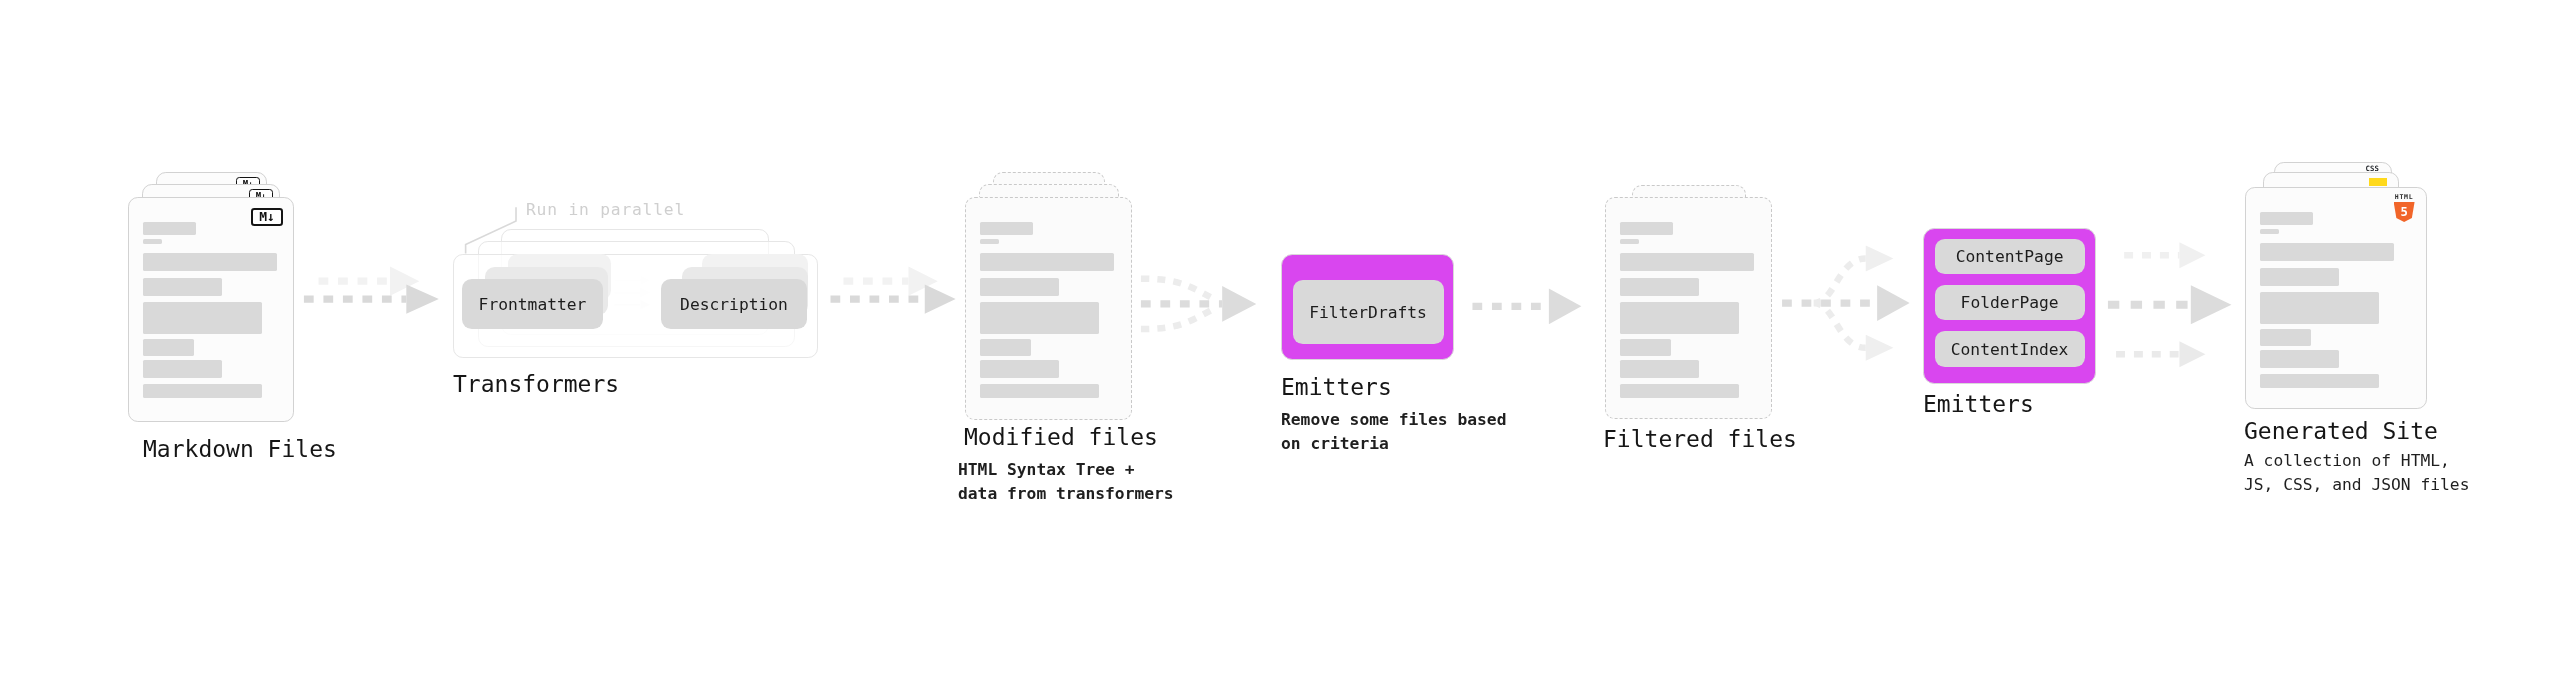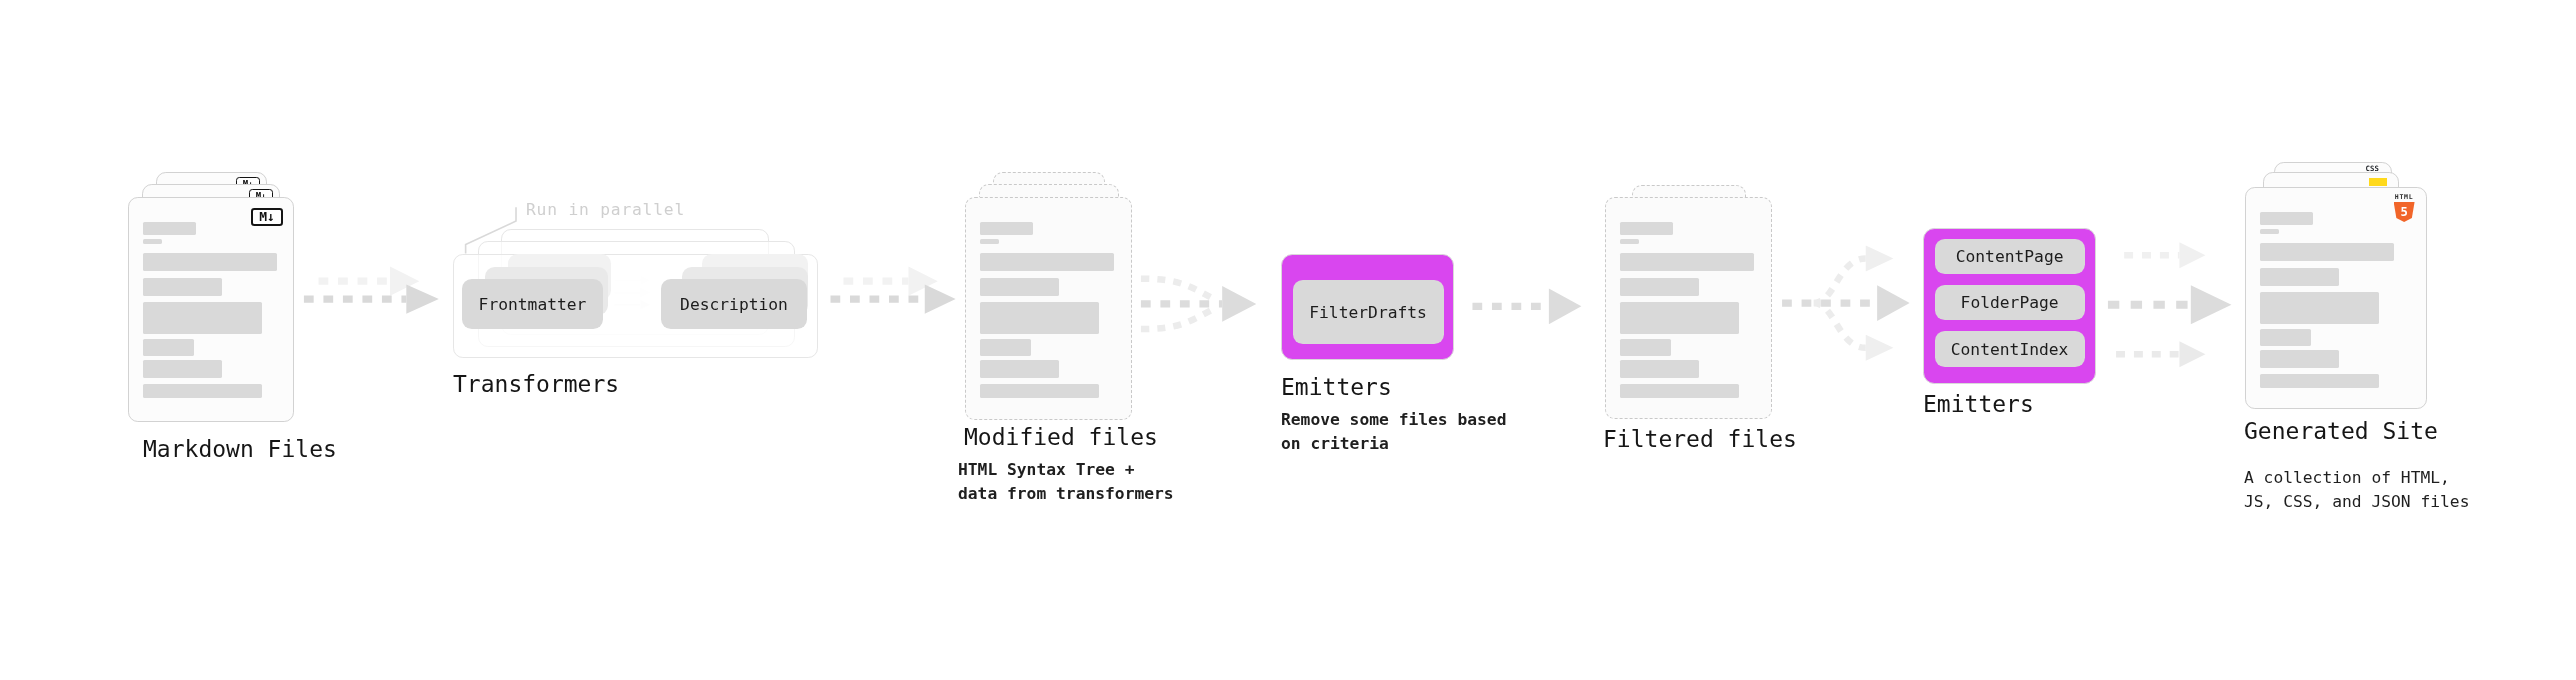--- a/index.html
+++ b/index.html
@@ -220,17 +220,17 @@
           <div class="bar" style="width: 134px; height: 18px; margin-bottom: 6.5px;"></div>
           <div class="bar" style="width: 79px; height: 18px; margin-bottom: 6.5px;"></div>
           <div class="bar" style="width: 119px; height: 32px; margin-bottom: 4.9px;"></div>
           <div class="bar" style="width: 51px; height: 16.3px; margin-bottom: 4.1px;"></div>
           <div class="bar" style="width: 79px; height: 18px; margin-bottom: 6.5px;"></div>
           <div class="bar" style="width: 119px; height: 14px; margin-bottom: 0px;"></div>
         </div>
     </div>
   </div>
   <div class="stage-label" style="left:2244px;top:418px;">Generated Site</div>
-  <div class="stage-sub" style="left:2244px;top:449px;margin-top:17px;">A collection of HTML,
+  <div class="stage-sub" style="left:2244px;top:449px;">A collection of HTML,
 JS, CSS, and JSON files</div>
 
 </div>
 
 
 </body></html>

